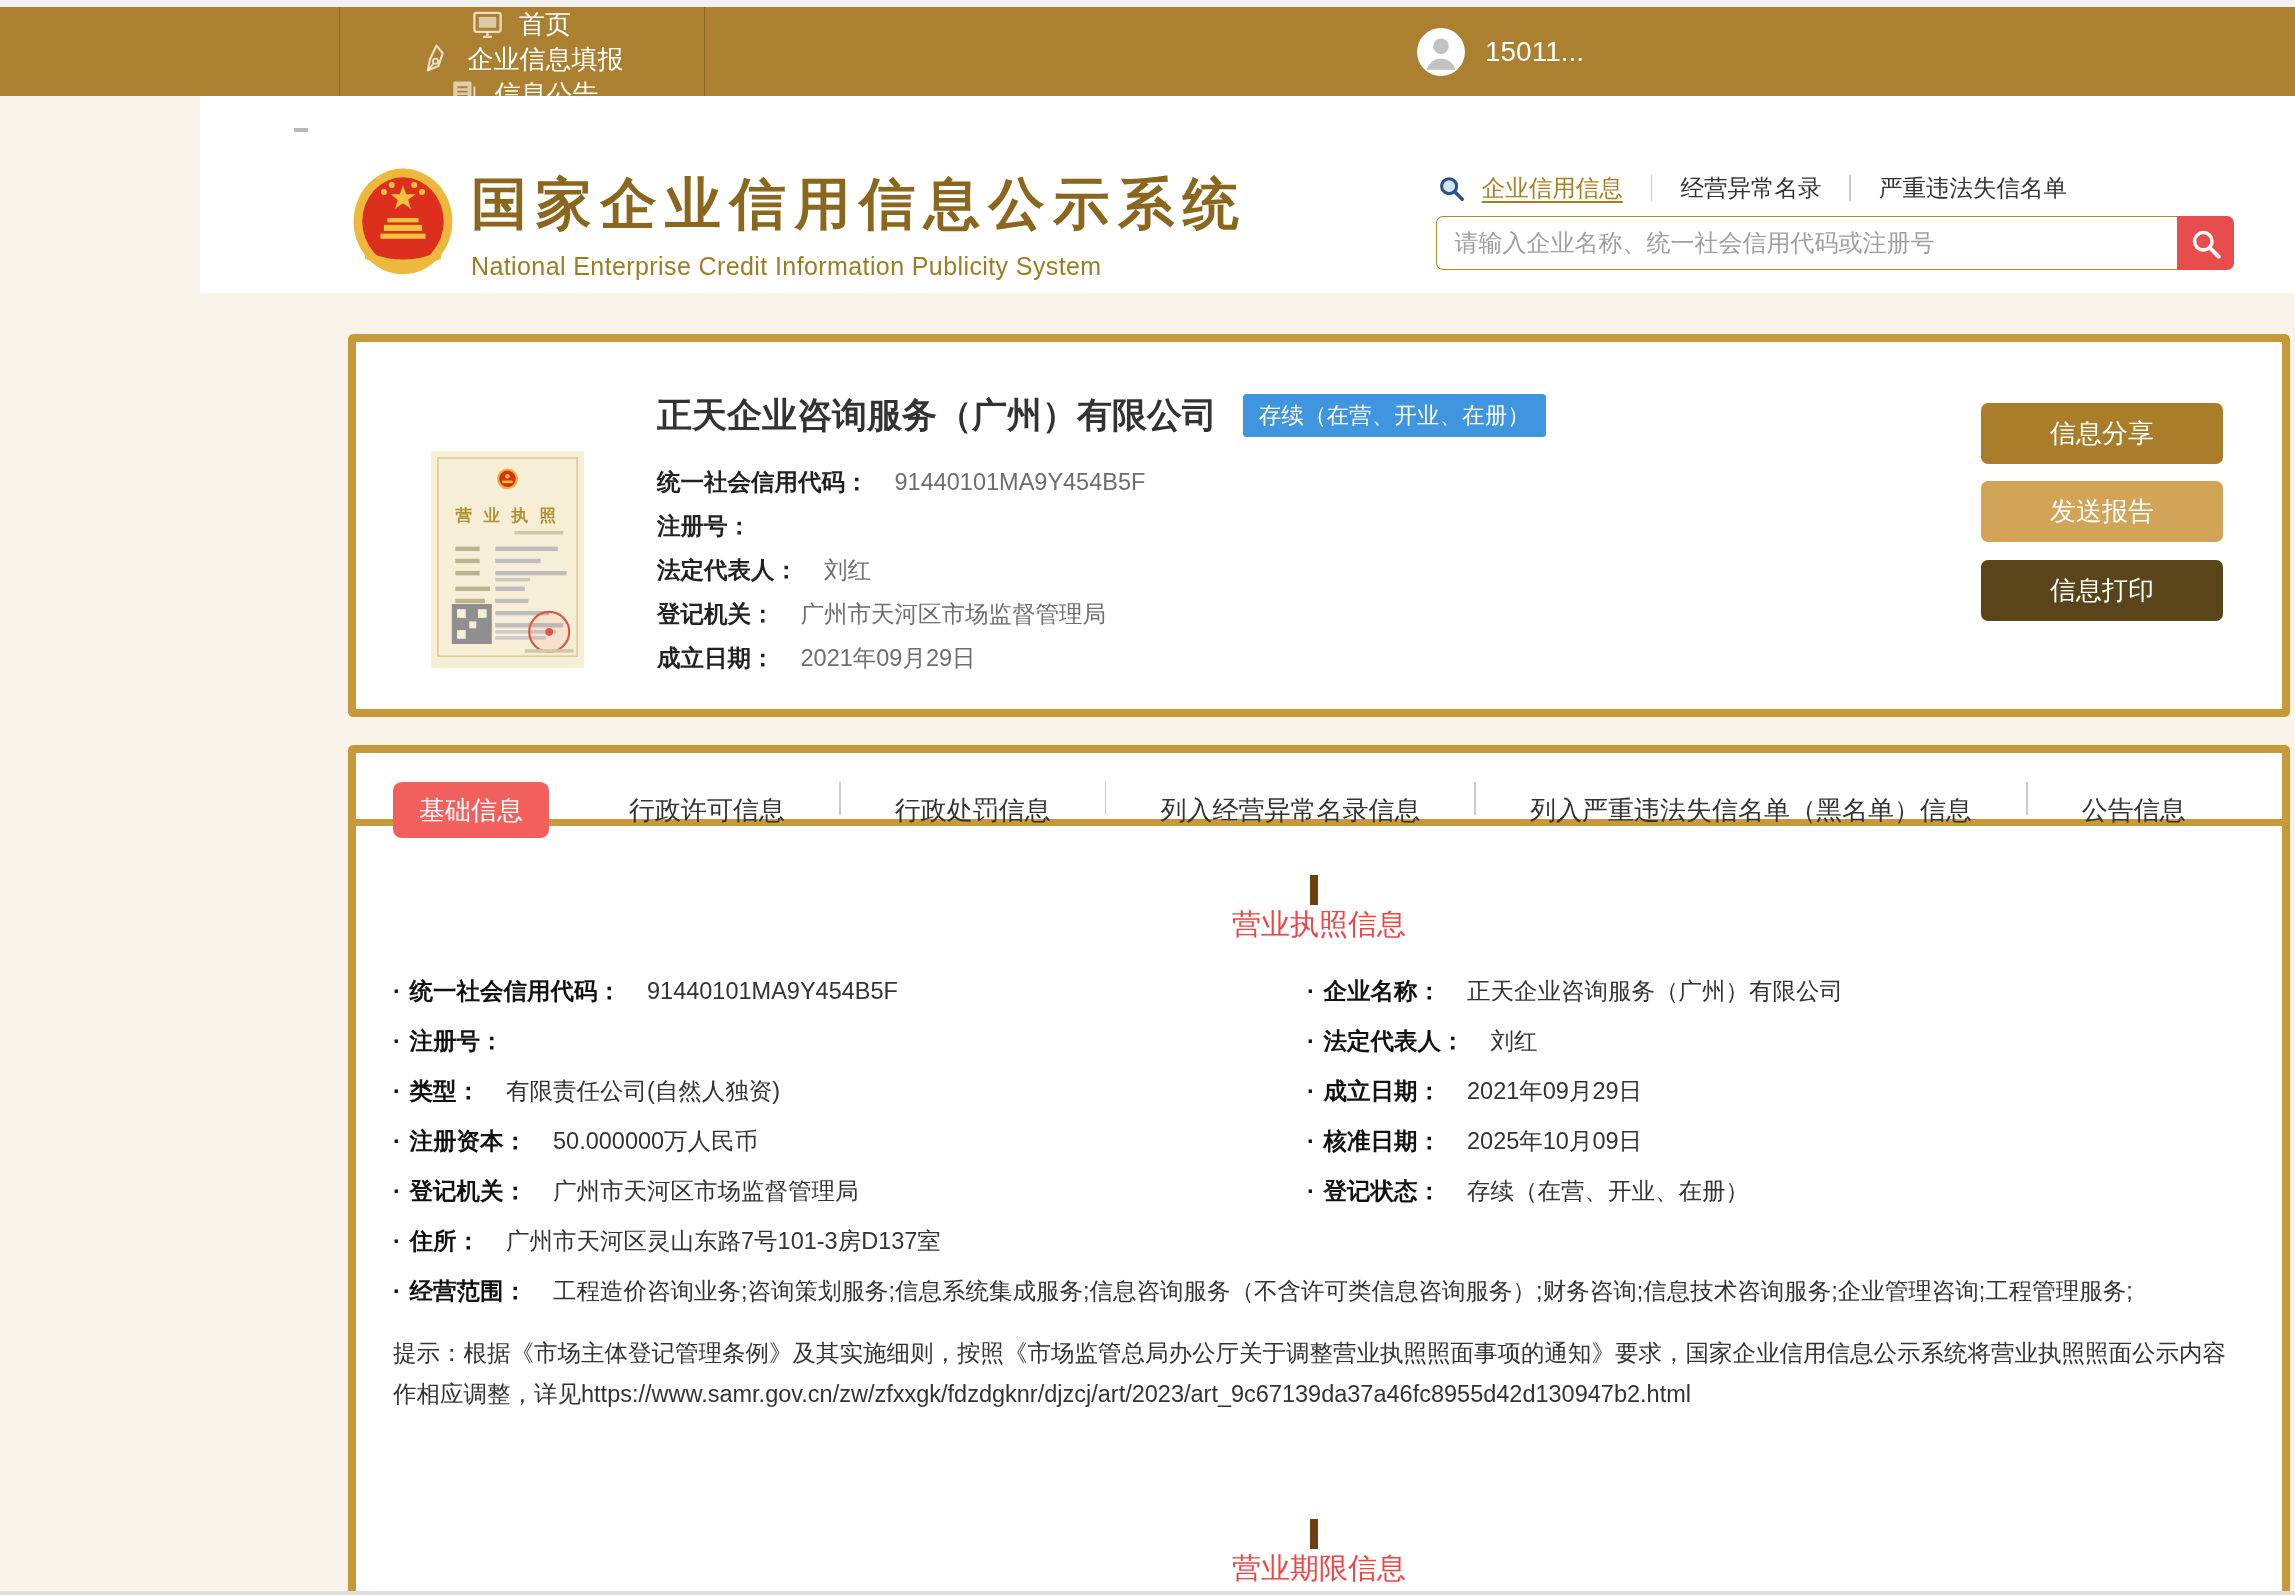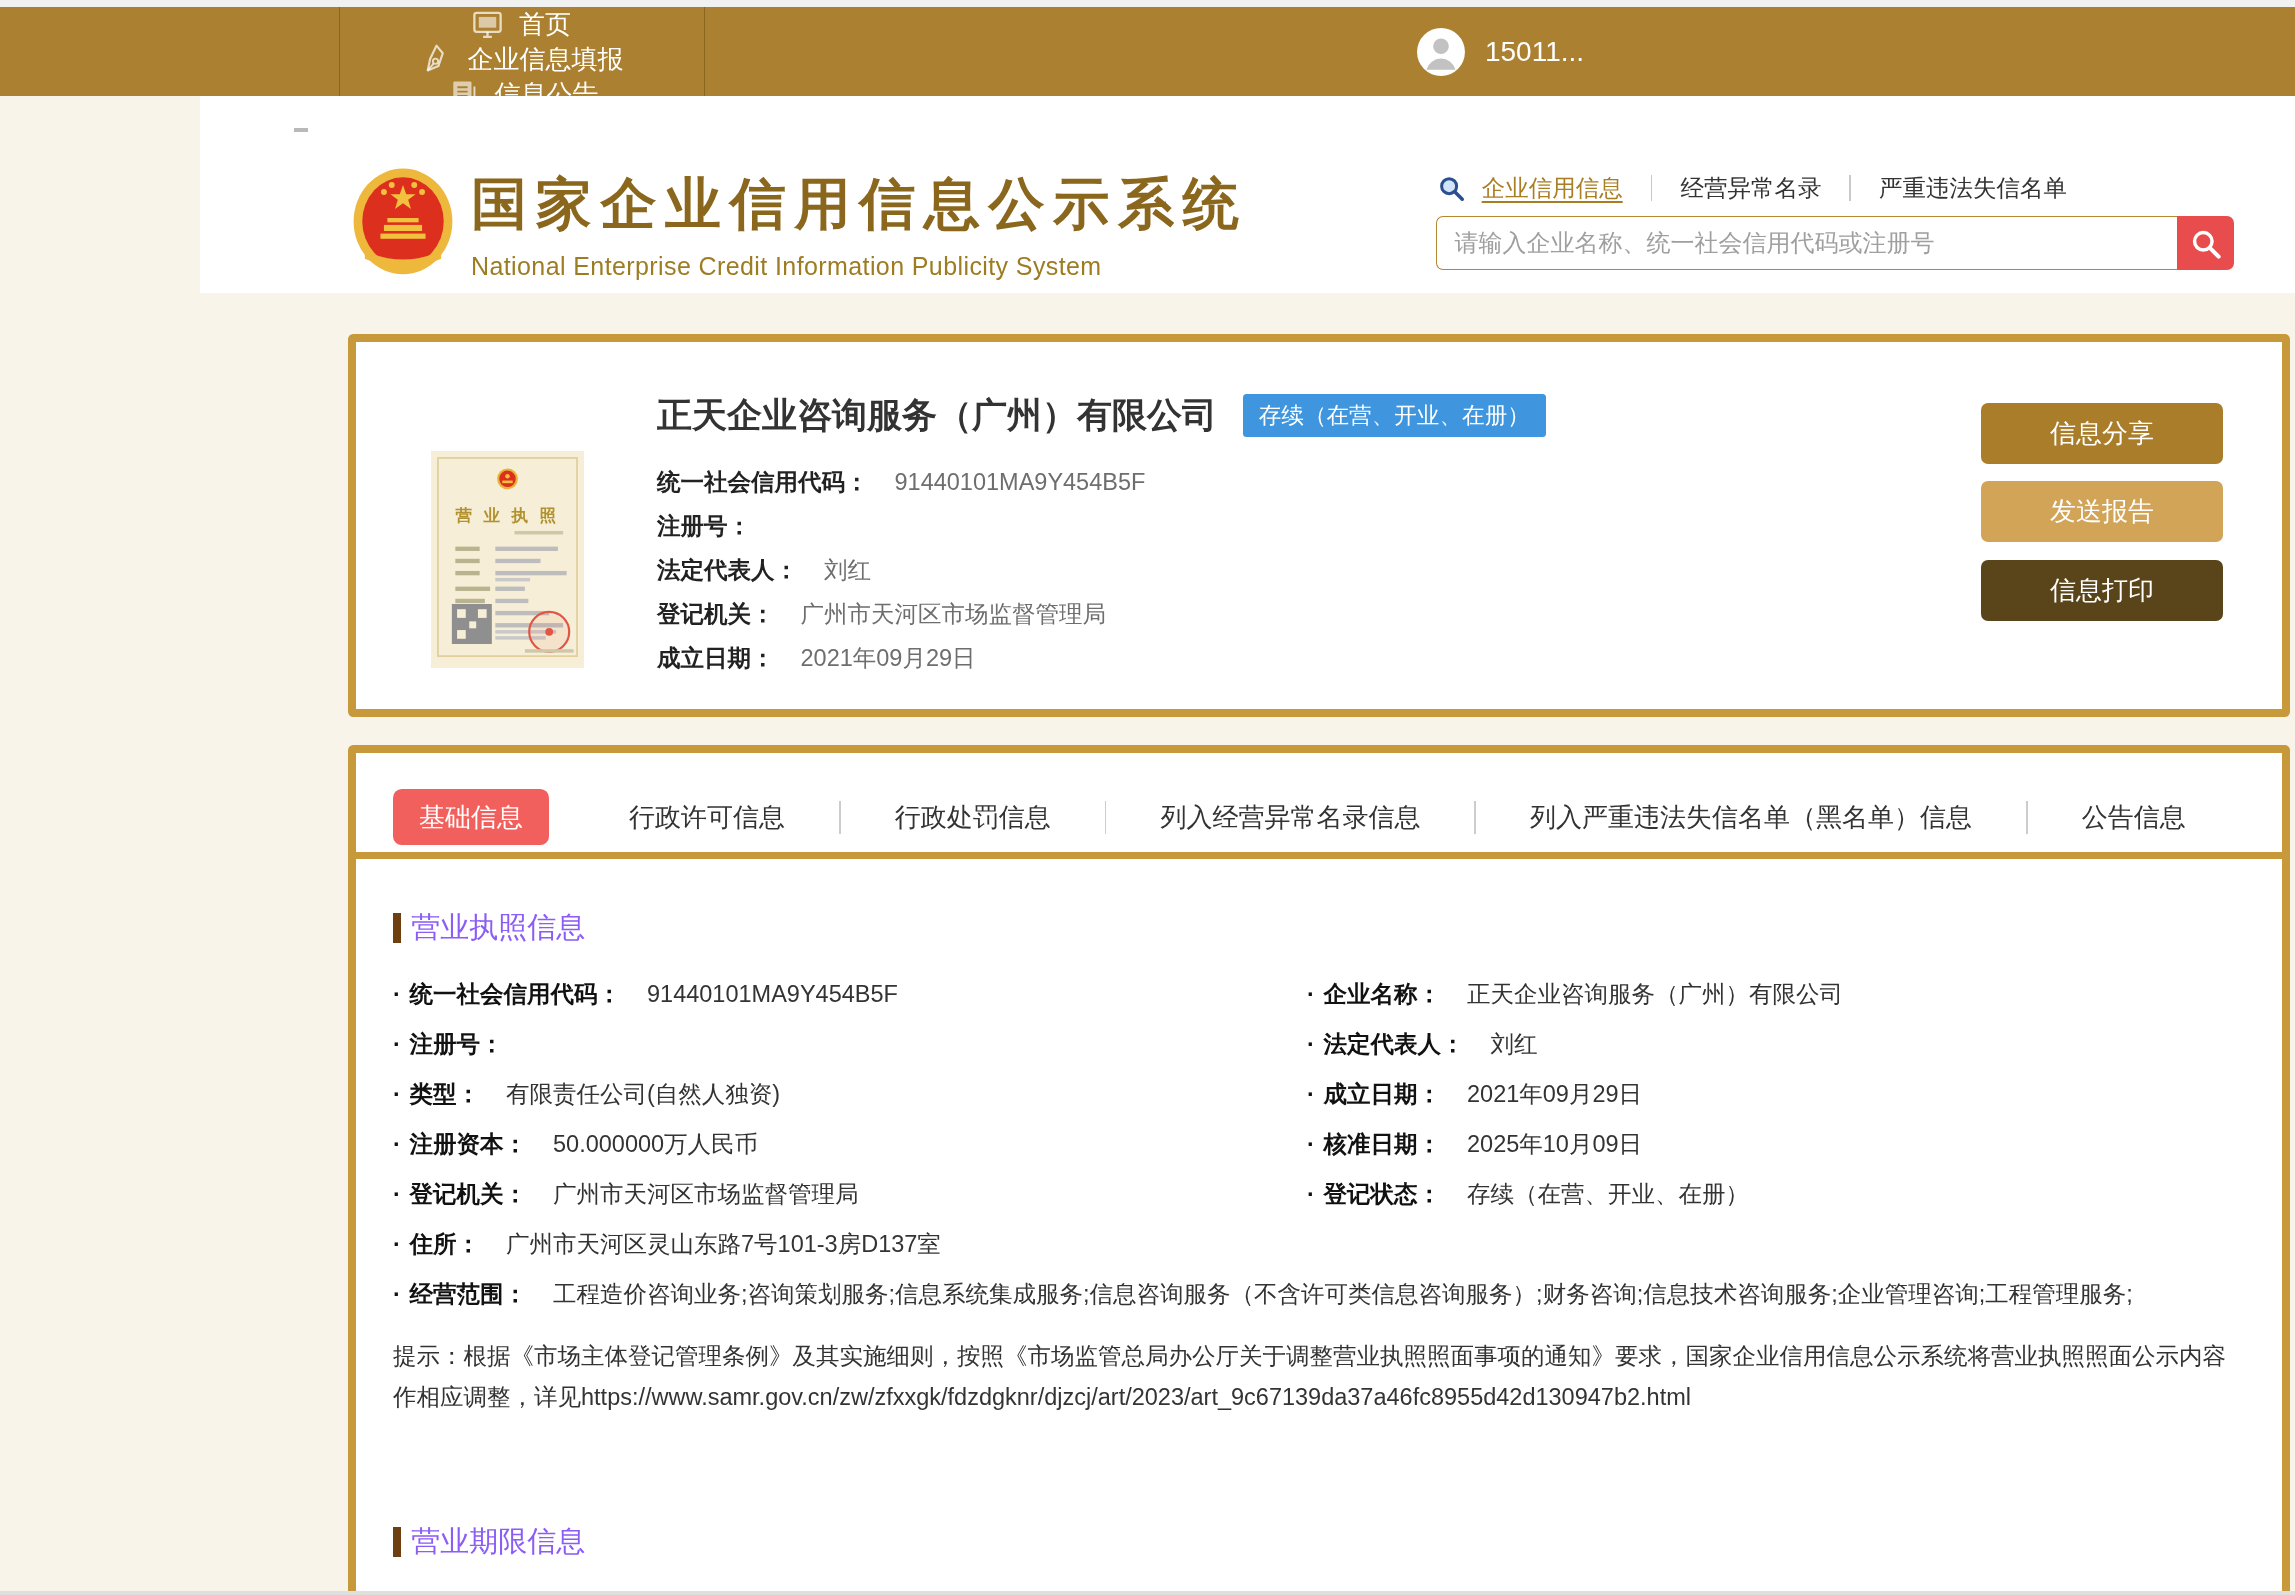--- a/index.html
+++ b/index.html
@@ -64,27 +64,27 @@
   .card-buttons { position: absolute; left: 1625px; top: 61px; }
   .card-btn { display: block; width: 242px; height: 61px; border: none; border-radius: 7px;
               color: #fff; font-size: 26px; margin-bottom: 17.4px; cursor: pointer; font-family: inherit; }
   .card-btn.b0 { background: #d2a458; }
   .card-btn.b1 { background: #aa7d2a; }
   .card-btn.b2 { background: #5a451b; }
 
   
   .info-panel { margin: 28px 0 0 348px; width: 1942px; height: 870px;
                 background: #fff; border: 8.7px solid #c8993a; border-radius: 5.2px; overflow: hidden; }
-  .tab-bar { display: flex; align-items: center; padding: 29px 37px 0 37px; height: 106px;
+  .tab-bar { display: flex; padding: 29px 37px 0 37px; height: 73px;
              border-bottom: 7px solid #c8993a; }
   .tab { font-size: 26px; color: #333; padding: 0 54px; height: 56px; display: flex; align-items: center; cursor: pointer; white-space: nowrap; }
   .tab.active { background: #f2605e; color: #fff; border-radius: 8.7px; padding: 0 26px; margin-right: 26px; }
   .tab-sep { width: 1.7px; height: 33px; background: #ccc; }
   .panel-content { padding: 0 37px; }
-  .section-title { margin-top: 49px; font-size: 29px; color: #8b5cf6; display: flex; align-items: center; }
+  .section-title { margin-top: 49px; font-size: 29px; color: #ef4444; display: flex; align-items: center; flex-direction: column; }
   .section-title .bar { display: inline-block; width: 7.8px; height: 30px; background: #6e3f10; margin-right: 10.4px; }
   .section-title.term { margin-top: 104px; }
   .field-grid { margin-top: 21px; display: grid; grid-template-columns: 914px 1fr; grid-auto-rows: 50px; align-items: center; }
   .cell { font-size: 23.5px; white-space: nowrap; }
   .cell .bullet { color: #111; font-weight: 700; margin-right: 8.7px; }
   .cell b { color: #111; font-weight: 700; margin-right: 26px; }
   .cell .val { color: #333; }
   .cell.wide { grid-column: 1 / -1; white-space: normal; }
   .notice { margin-top: 17.4px; font-size: 23.5px; line-height: 41px; color: #333; width: 1845px; }
 

